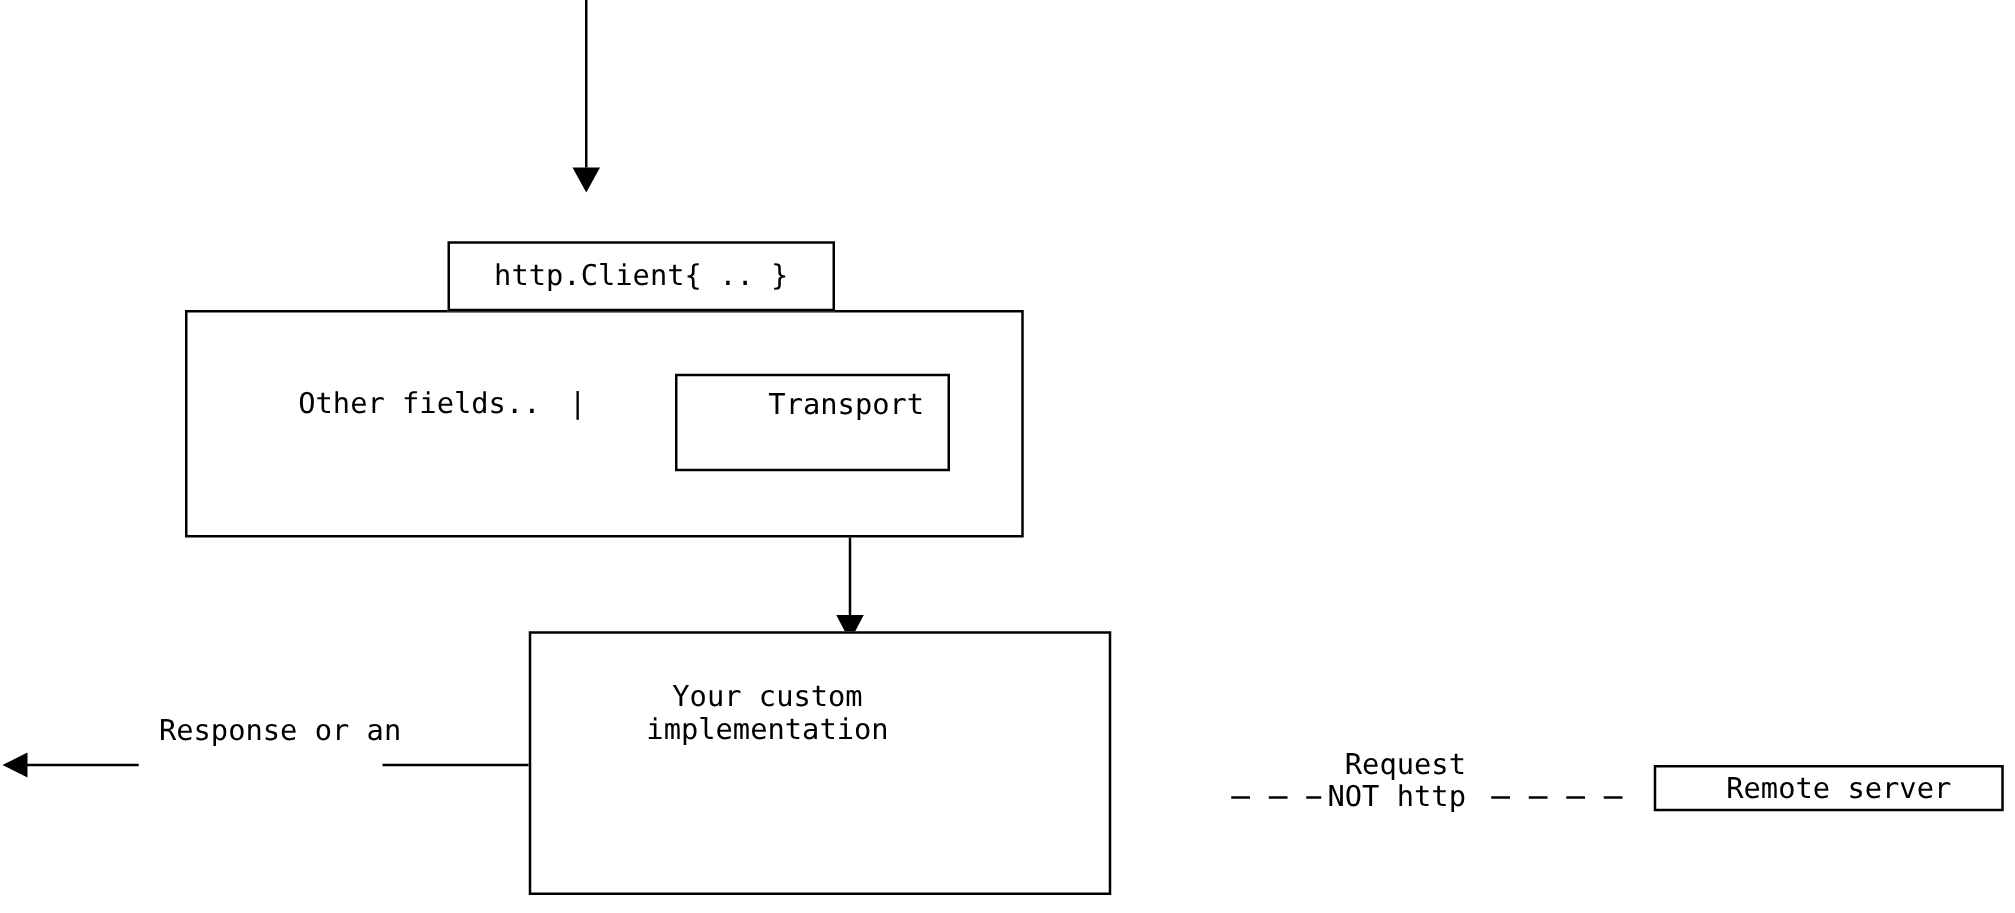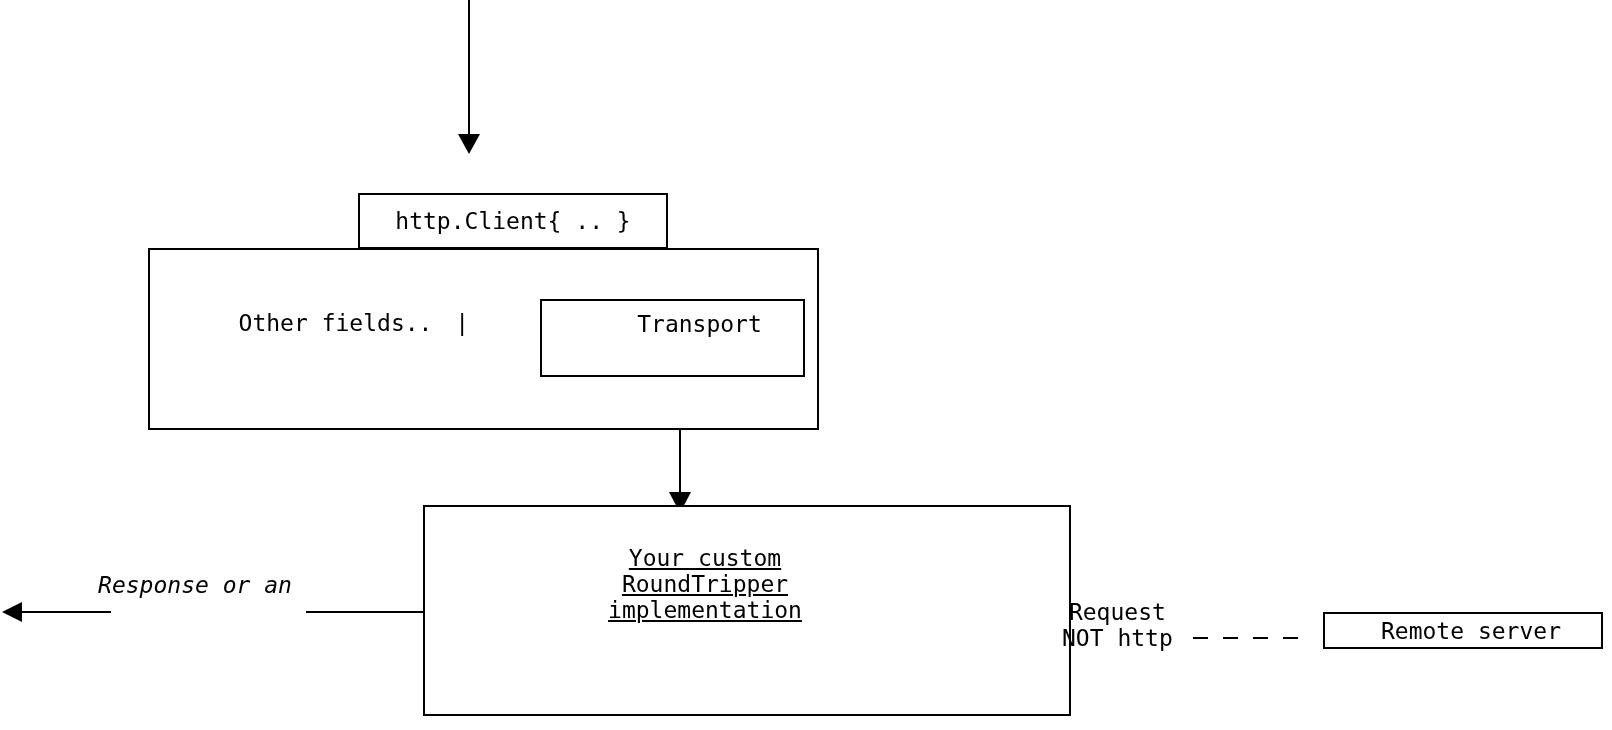--- a/index.html
+++ b/index.html
@@ -32,58 +32,56 @@
   }
   .node.http-client {
     left: 358px; top: 193px; width: 310px; height: 56px;
     z-index: 3;
   }
   .node.outer {
     left: 148px; top: 248px; width: 671px; height: 182px;
     z-index: 1;
   }
   .node.transport {
-    left: 540px; top: 299px; width: 265px; height: 78px;
+    left: 540px; top: 299px; width: 220px; height: 78px;
     z-index: 2;
     display: flex;
     align-items: flex-start;
     justify-content: center;
     padding: 10px 0 0 54px;
   }
   .other-fields-wrap {
     position: absolute;
     left: 200px; top: 295px; width: 271px; height: 55px;
     z-index: 2;
   }
   .other-fields-wrap .bar {
     position: absolute;
     right: 2px; top: 50%;
     transform: translateY(-50%);
   }
   .node.roundtripper {
-    left: 423px; top: 505px; width: 648px; height: 211px;
+    left: 423px; top: 505px; width: 466px; height: 211px;
     z-index: 2;
     text-align: center;
     padding: 38px 84px 0 0;
-    text-decoration: underline;
   }
   .node.remote {
     left: 1323px; top: 612px; width: 280px; height: 37px;
     z-index: 2;
     padding-left: 16px;
   }
   .label { position: absolute; z-index: 2; }
   .label.response {
-    left: 85px; top: 572px; width: 220px;
-    text-align: center;
-    font-style: italic;
+    left: 101px; top: 572px; width: 220px;
+    text-align: right;
   }
   .label.request {
     left: 1062px; top: 599px;
-    text-align: center;
+    text-align: right;
   }
 </style>
 </head>
 <body>
 
 <div class="diagram">
 
   <svg class="lines" viewBox="0 0 1612 730" fill="none" stroke="#000000" stroke-width="2">
 
     <g>
@@ -120,21 +118,20 @@
     <span>Other fields..</span>
     <span class="bar">|</span>
   </div>
 
   <div class="node transport">
     <span>Transport</span>
   </div>
 
   <div class="node roundtripper">
     <div>Your custom</div>
-    <div>RoundTripper</div>
     <div>implementation</div>
   </div>
 
   <div class="label response">
     <div>Response or an</div>
   </div>
 
   <div class="label request">
     <div>Request</div>
     <div>NOT http</div>

